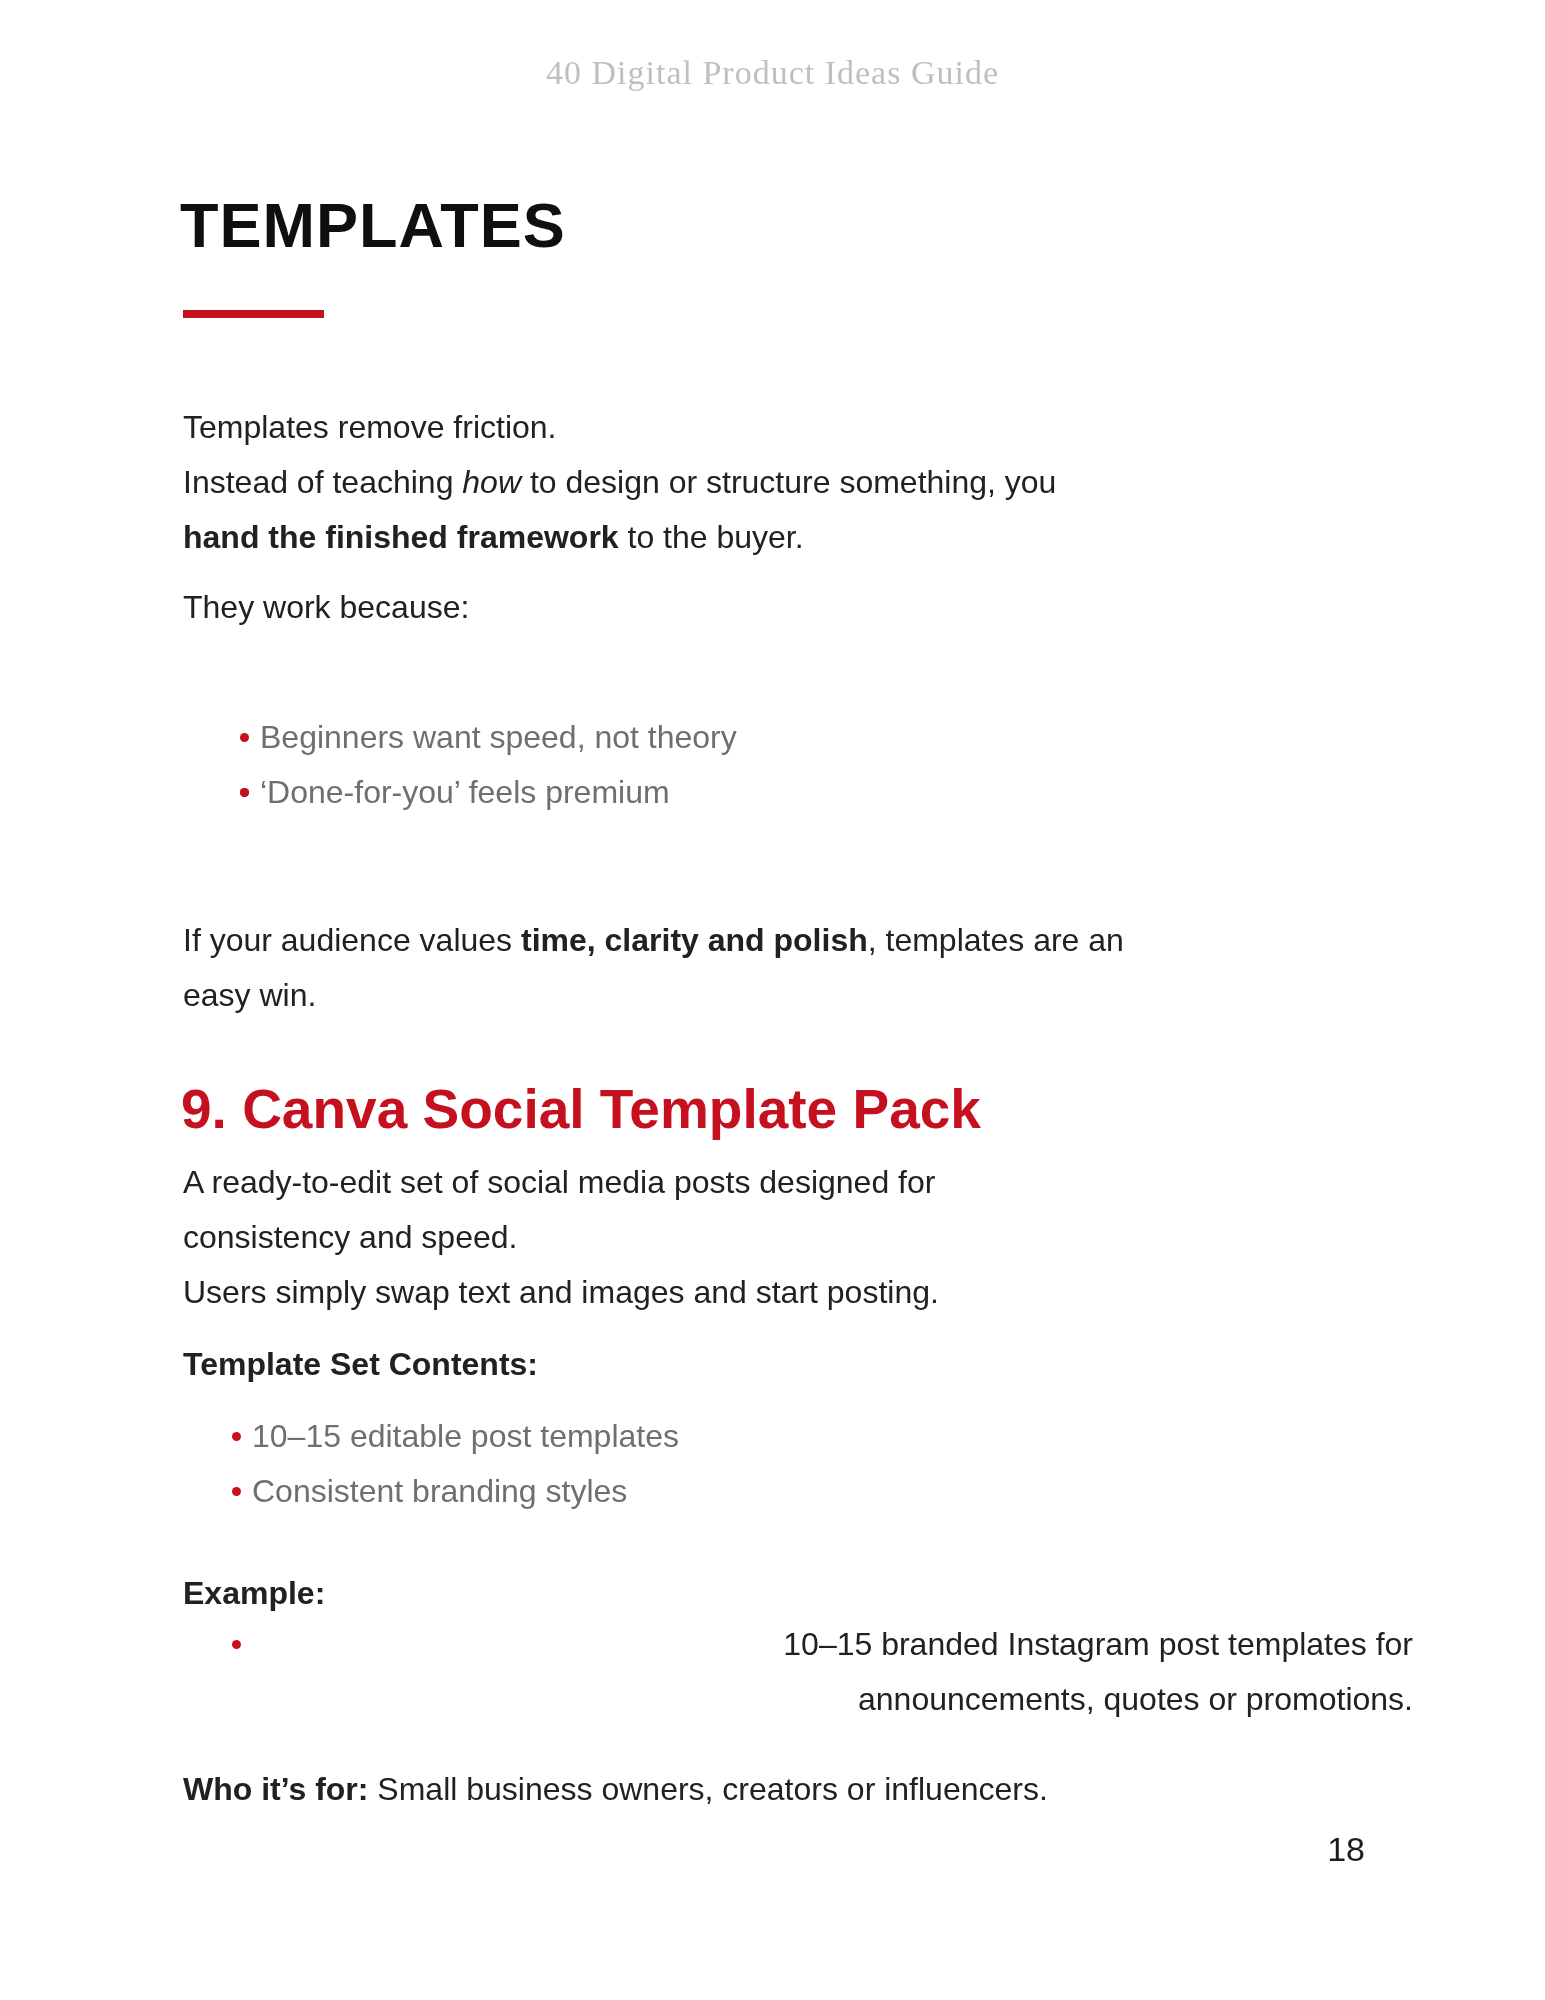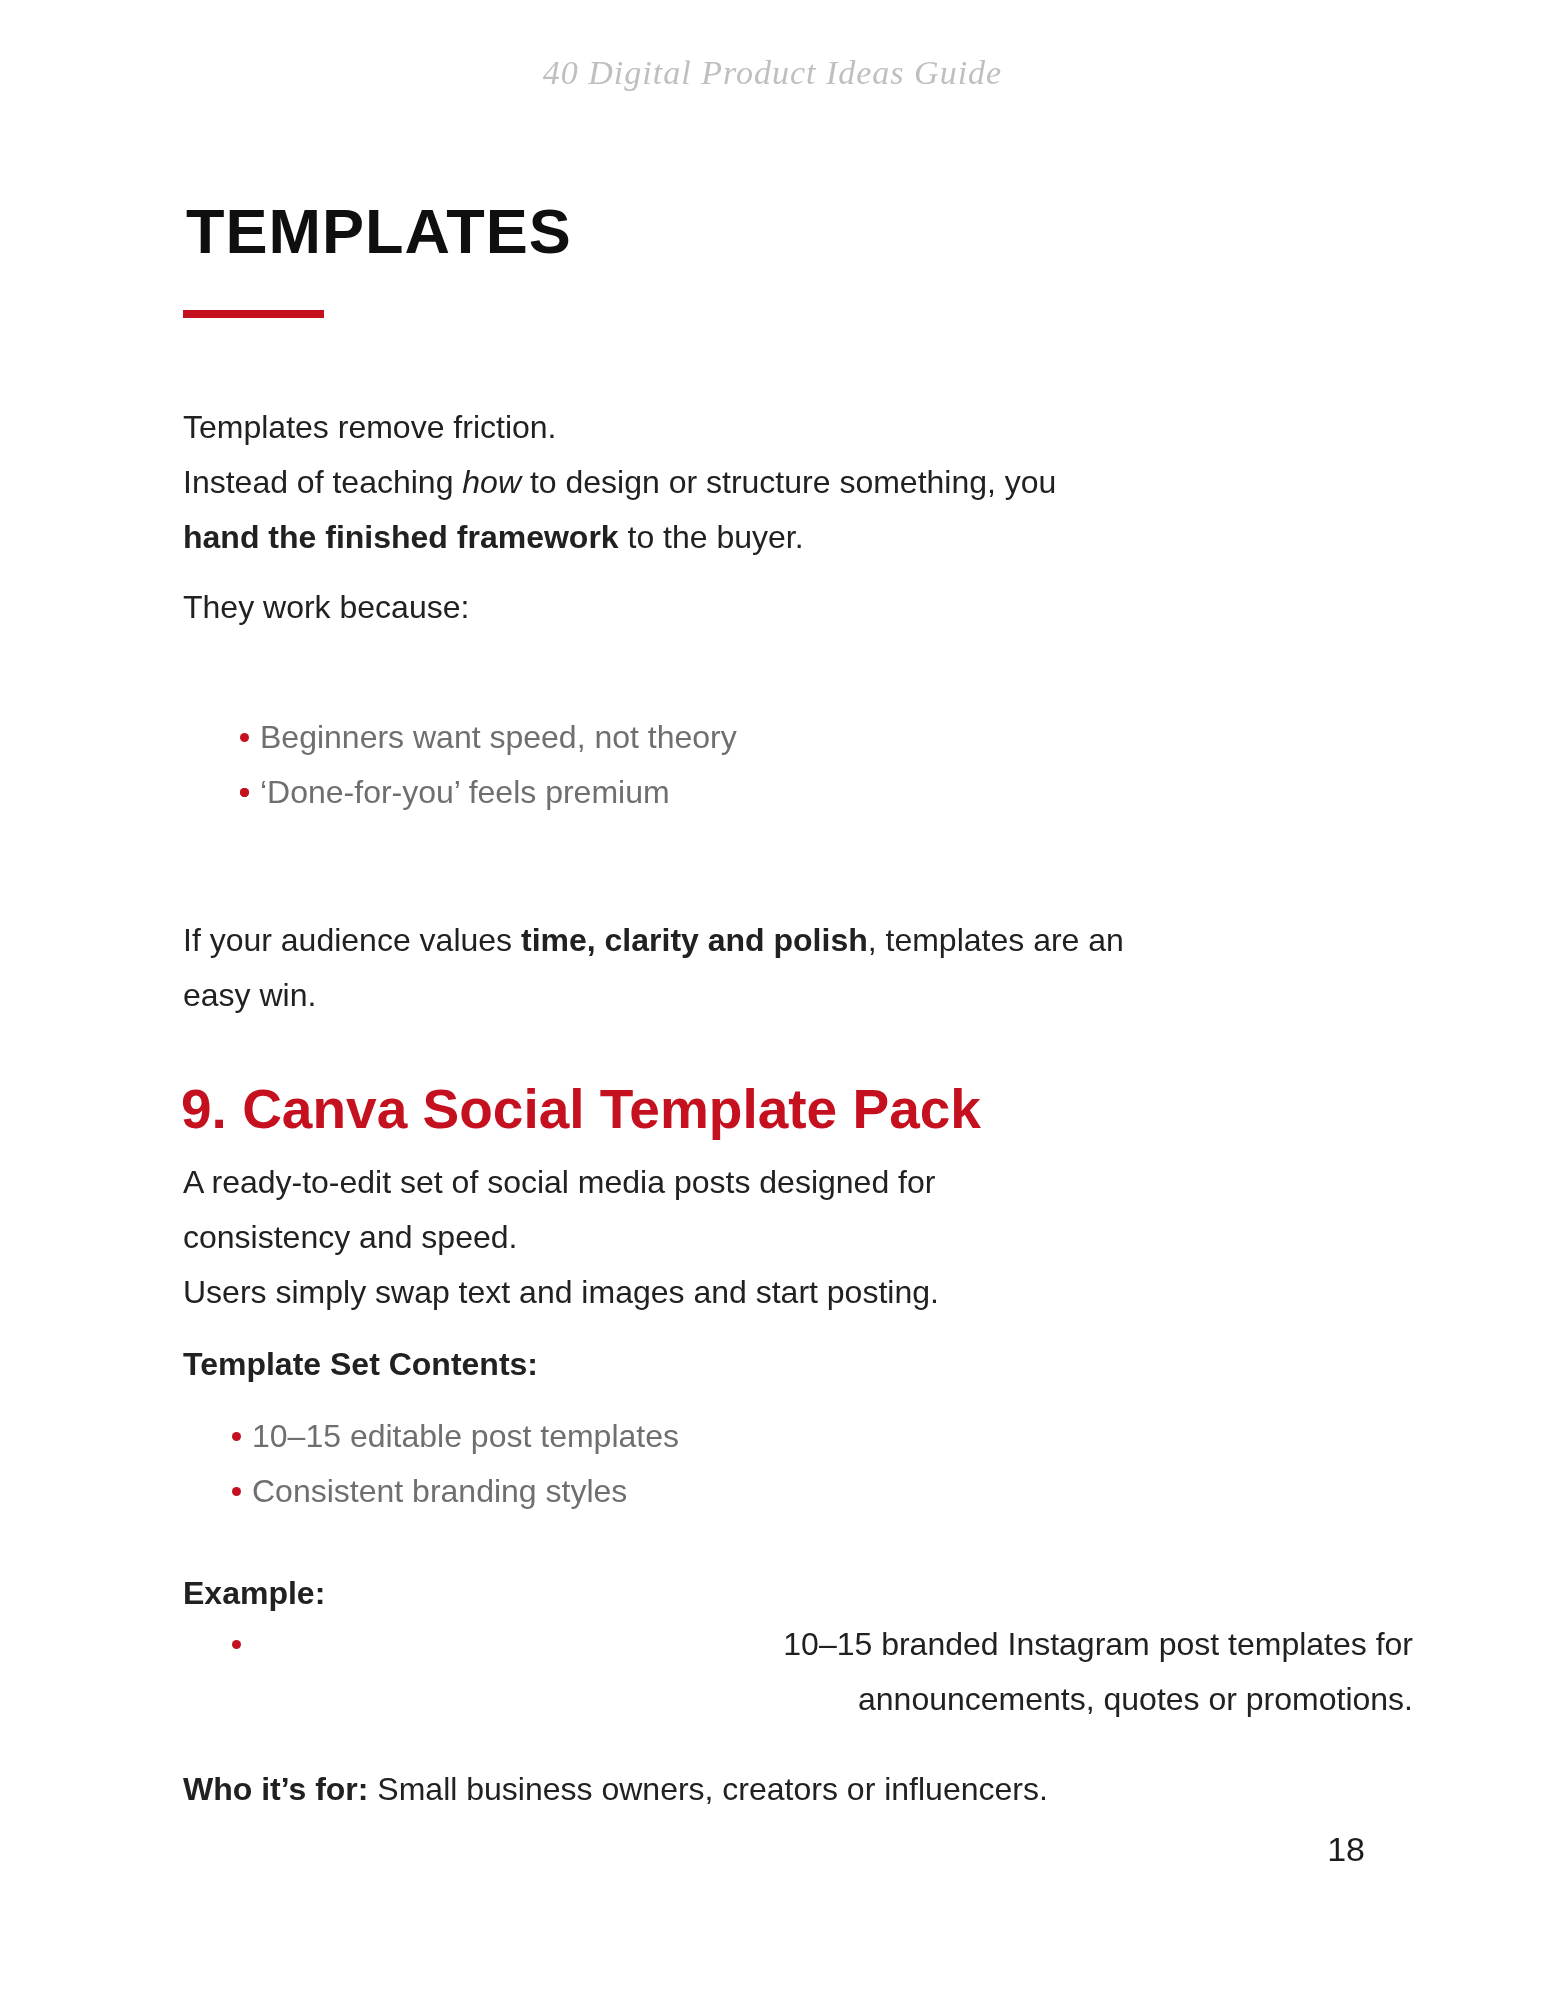--- a/index.html
+++ b/index.html
@@ -18,28 +18,27 @@
     color:var(--text);
     position:relative;
     overflow:hidden;
   }
   .page{position:absolute;inset:0;background:var(--background);}
 
   .running-header{
     position:absolute;top:54px;left:0;right:0;
     text-align:center;
     font-family:"Liberation Serif",serif;
-    font-style:italic;
     font-size:34px;
     letter-spacing:1px;
     color:var(--headerGray);
   }
 
   h1.doc-title{
-    position:absolute;left:180px;top:194px;margin:6px;
+    position:absolute;left:180px;top:194px;margin:0;
     font-size:63px;line-height:1;font-weight:700;
     letter-spacing:1px;color:#0f0f0f;
   }
 
   .title-rule{
     position:absolute;left:183px;top:310px;
     width:141px;height:8px;background:var(--accent);
   }
 
   .body-text{

